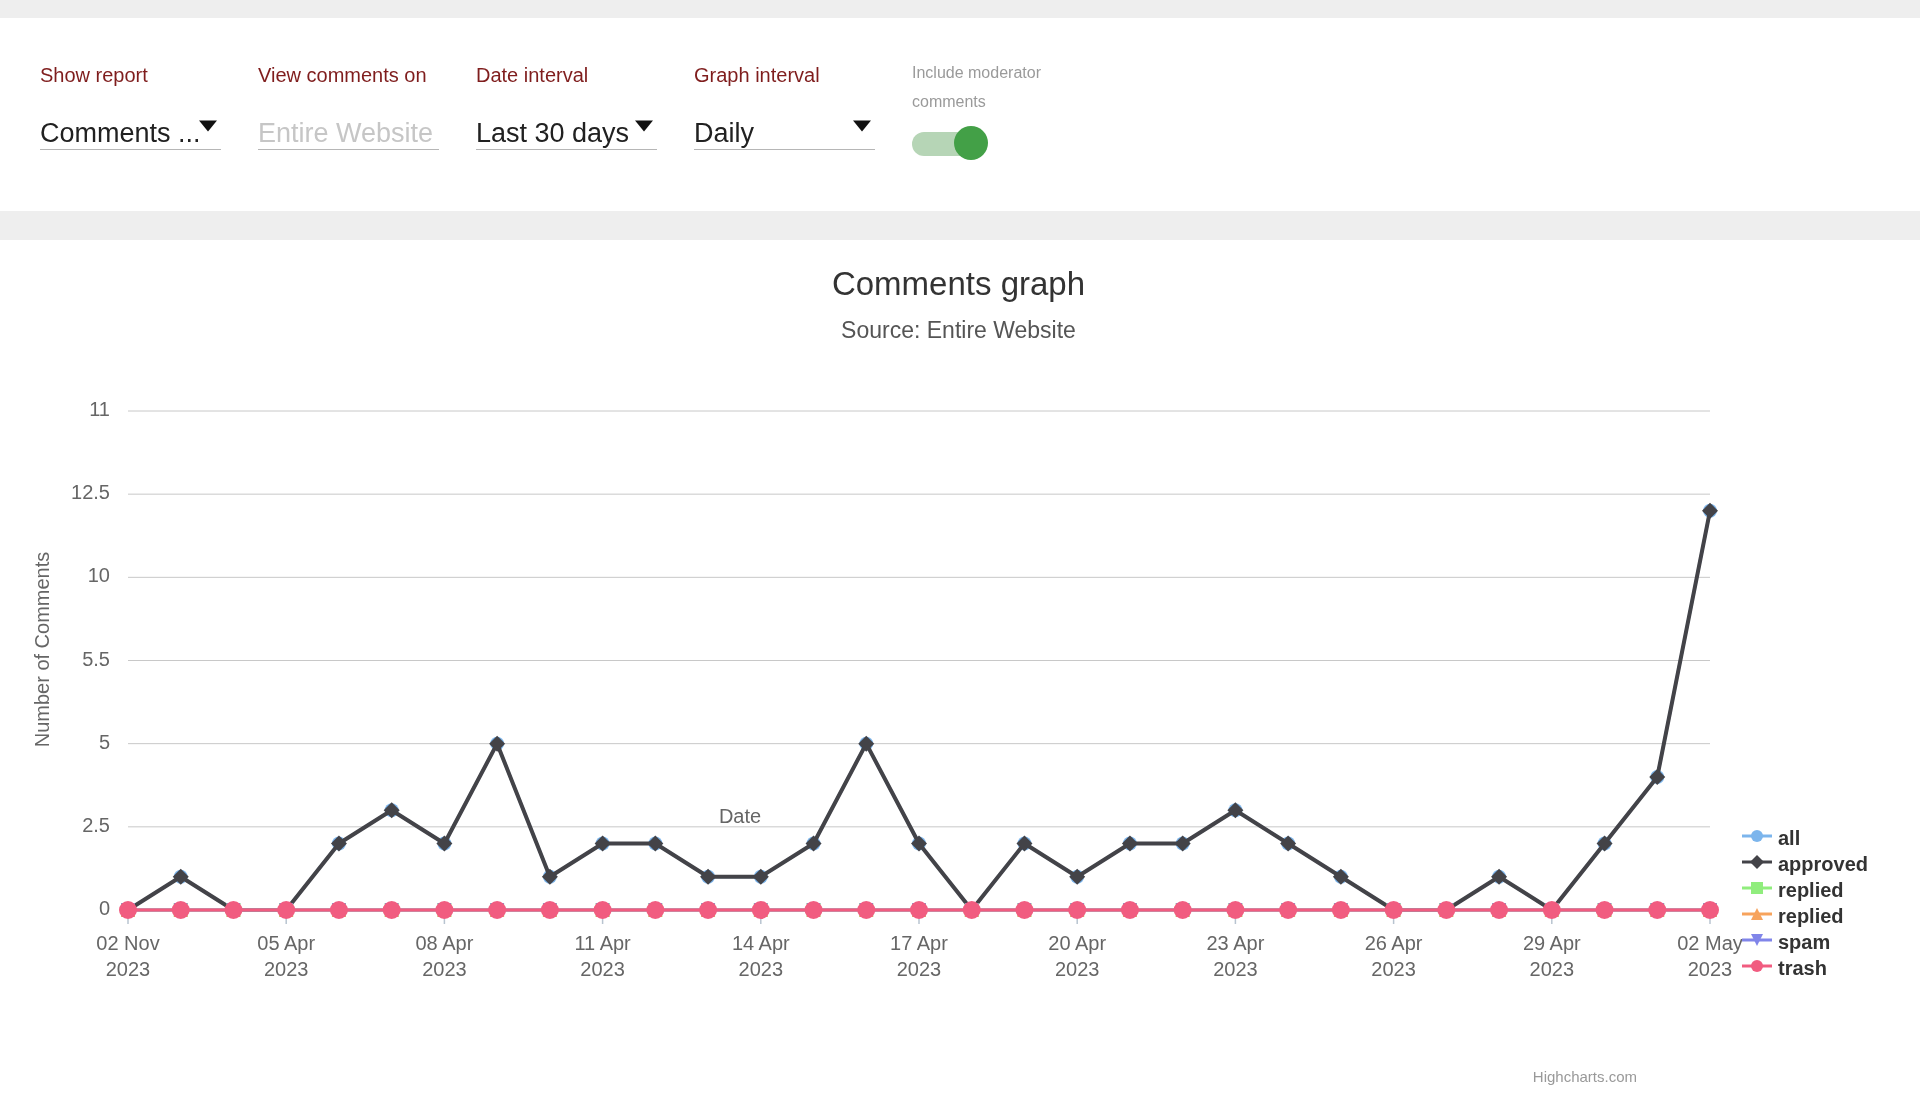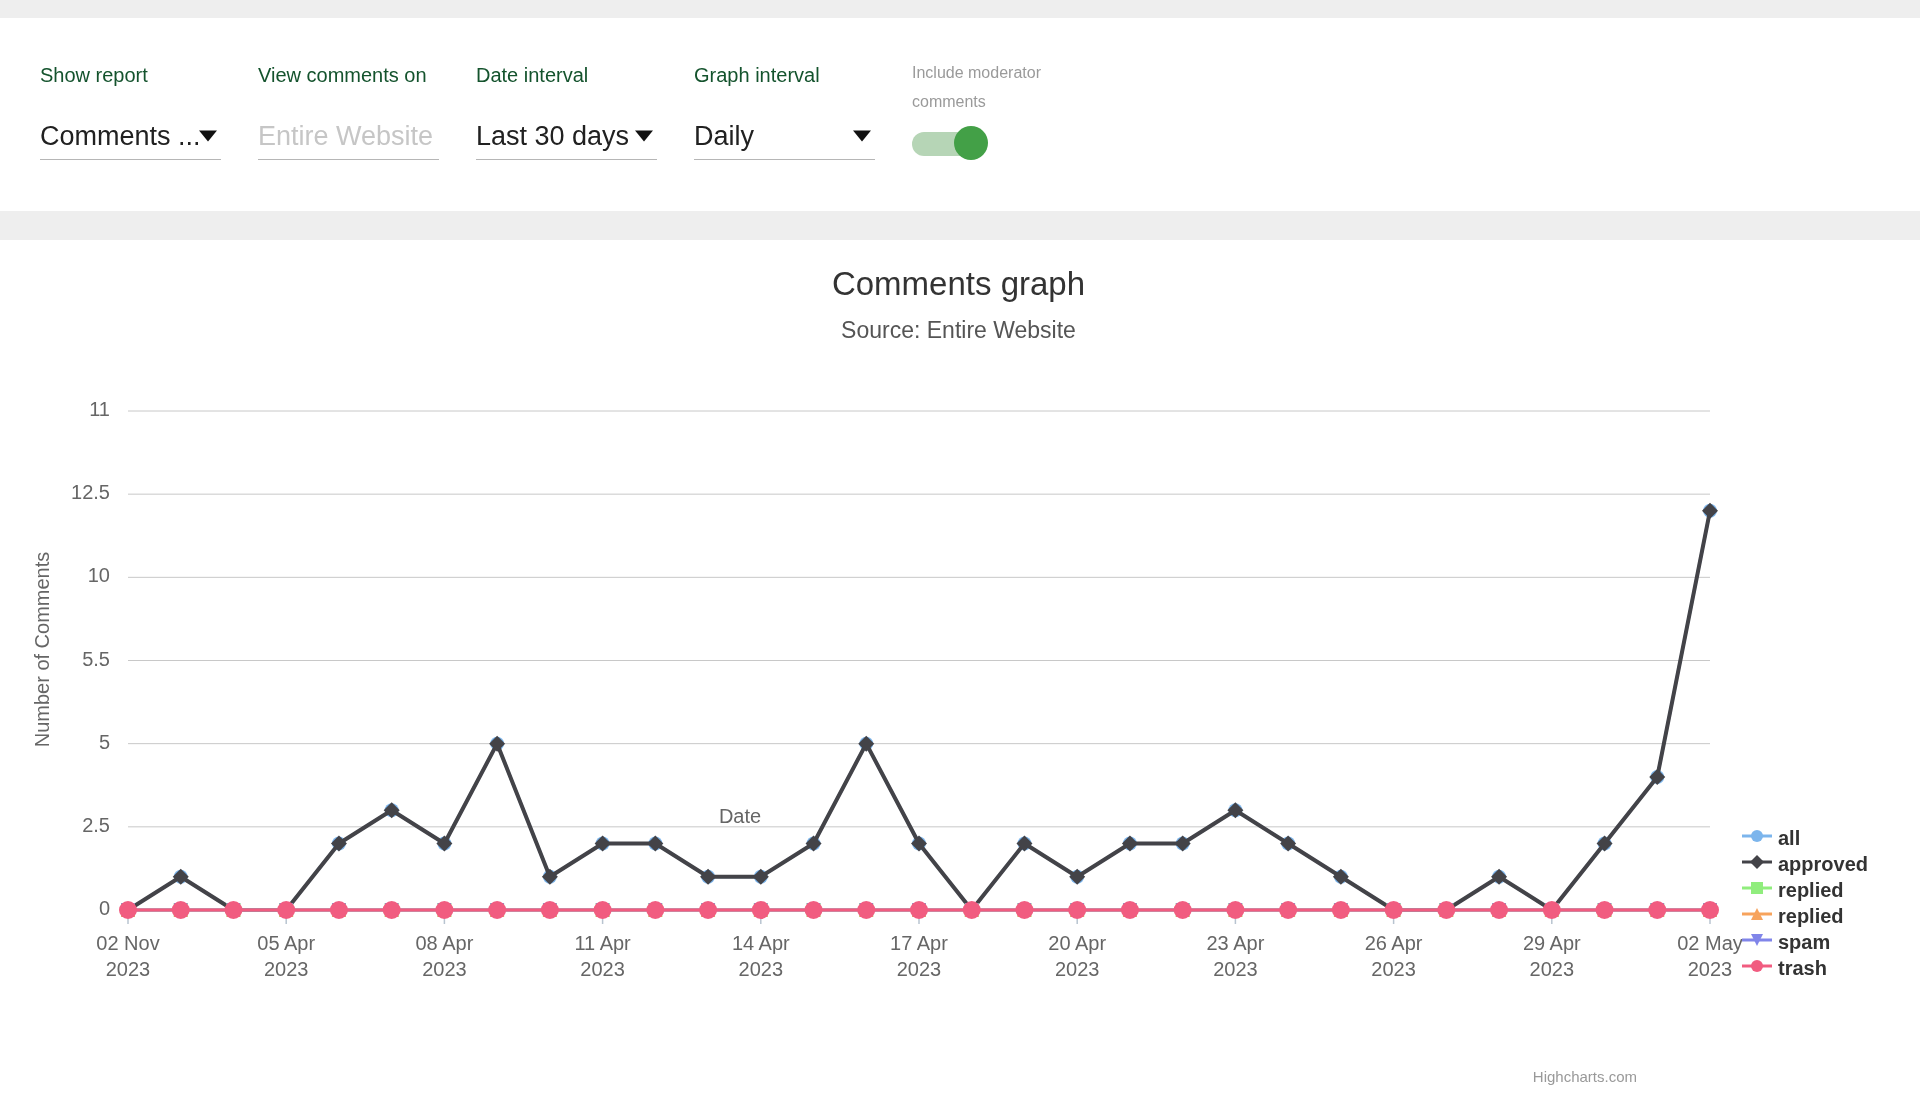--- a/index.html
+++ b/index.html
@@ -30,32 +30,32 @@
     left: 0; top: 18px;
     width: 1920px; height: 193px;
     background: #ffffff;
   }
   .filter-group {
     position: absolute;
     top: 40px;
   }
   .filter-label {
     font-size: 20px;
-    color: #14532d;
+    color: #7f1d1d;
     font-family: "Liberation Sans", sans-serif;
     line-height: 35px;
     white-space: nowrap;
   }
   .select-wrap {
     position: relative;
-    margin-top: 20px;
+    margin-top: 10px;
     height: 46px;
     border-bottom: 1px solid #b6b6b6;
     display: flex;
-    align-items: center;
+    align-items: flex-end;
   }
   .select-value {
     font-size: 27px;
     color: #212121;
     font-family: "Liberation Sans", sans-serif;
     white-space: nowrap;
     overflow: hidden;
   }
   .select-value.placeholder { color: #c6c6c6; }
   .caret {

